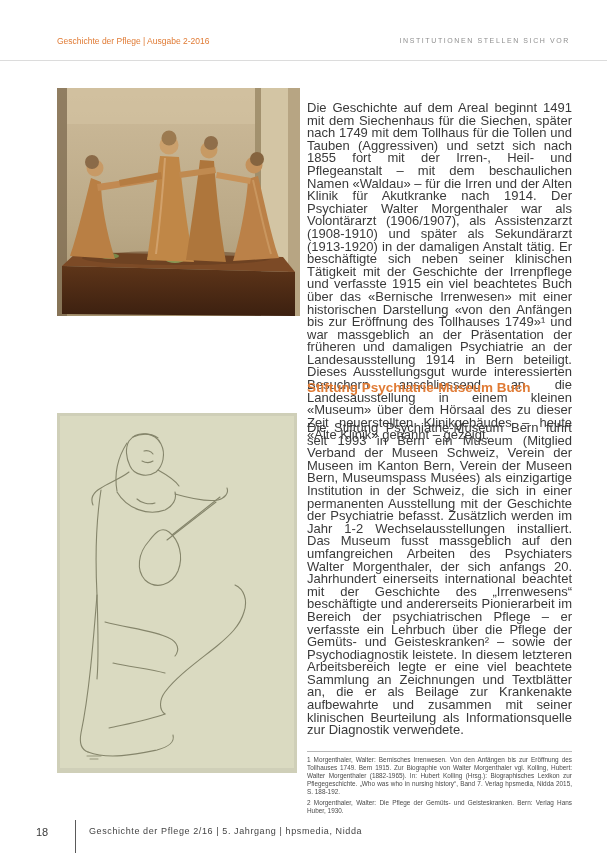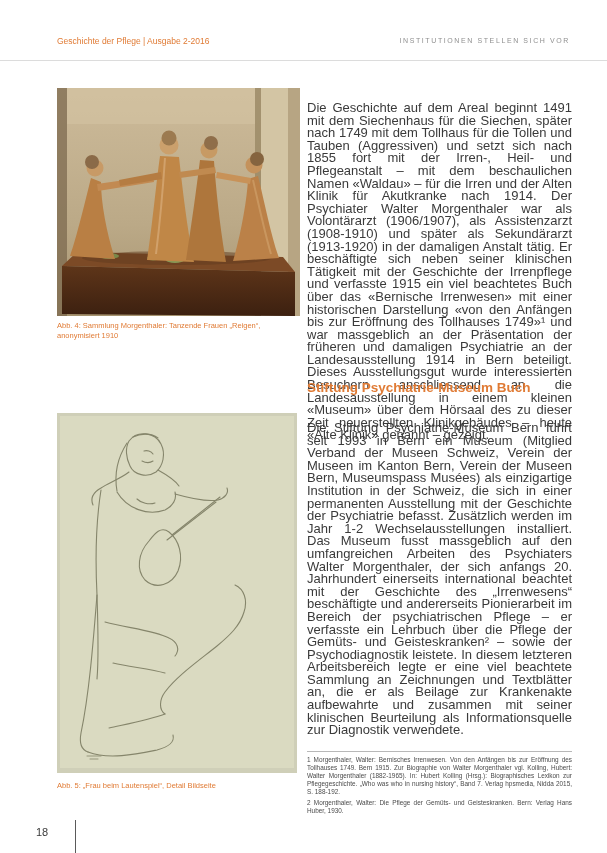--- a/index.html
+++ b/index.html
@@ -94,21 +94,20 @@
         <circle cx="197" cy="77" r="8.5" fill="#c4925c"></circle>
         <circle cx="200" cy="71" r="7" fill="#85643f"></circle>
         <path d="M201,88 C208,116 214,148 222,170 L176,173 C184,146 190,112 191,91 Z" fill="#bb8148"></path>
         <path d="M160,84 L194,90 L193,96 L159,90 Z" fill="#c89258"></path>
 
         <path d="M108,70 C106,100 103,134 99,166" stroke="#dcb383" stroke-width="2" fill="none" opacity="0.6"></path>
         <path d="M196,92 C202,118 208,146 214,166" stroke="#d8ab76" stroke-width="2" fill="none" opacity="0.5"></path>
       </g>
     </svg>
   </div>
-  <div class="caption cap1">Abb. 4: Sammlung Morgenthaler: Tanzende Frauen „Reigen“, anonymisiert 1910</div>
 
   <div class="fig2">
     <svg width="240" height="360" viewBox="0 0 240 360">
       <rect width="240" height="360" fill="#cfcfb8"></rect>
       <rect x="3" y="3" width="234" height="352" fill="#dadac1"></rect>
       <g stroke="#85856b" stroke-width="1.1" fill="none" stroke-linecap="round">
 
         <path d="M72,28 C80,17 98,19 104,31 C109,41 106,53 99,59 C90,65 77,62 73,53 C69,45 68,35 72,28 Z"></path>
         <path d="M87,38 C90,37 94,38 96,41"></path>
         <path d="M85,48 C89,50 93,50 96,48"></path>
@@ -134,28 +133,28 @@
         <path d="M48,209 C70,215 96,217 112,225 C121,229 123,237 118,243"></path>
         <path d="M56,250 C74,254 94,256 108,260"></path>
 
         <path d="M178,172 C187,176 191,187 187,199 C183,213 172,223 160,233 C140,249 120,263 108,279 C102,287 102,297 108,301"></path>
         <path d="M108,301 C92,307 70,311 52,315"></path>
 
         <path d="M30,343 L44,343 M33,346 L41,346" stroke-width="0.8"></path>
       </g>
     </svg>
   </div>
-  <div class="caption cap2">Abb. 5: „Frau beim Lautenspiel“, Detail Bildseite</div>
 
   <p class="col p-body p1">Die Geschichte auf dem Areal beginnt 1491 mit dem Siechenhaus für die Siechen, später nach 1749 mit dem Tollhaus für die Tollen und Tauben (Aggressiven) und setzt sich nach 1855 fort mit der Irren-, Heil- und Pflegeanstalt – mit dem beschaulichen Namen «Waldau» – für die Irren und der Alten Klinik für Akutkranke nach 1914. Der Psychiater Walter Morgenthaler war als Volontärarzt (1906/1907), als Assistenzarzt (1908-1910) und später als Sekundärarzt (1913-1920) in der damaligen Anstalt tätig. Er beschäftigte sich neben seiner klinischen Tätigkeit mit der Geschichte der Irrenpflege und verfasste 1915 ein viel beachtetes Buch über das «Bernische Irrenwesen» mit einer historischen Darstellung «von den Anfängen bis zur Eröffnung des Tollhauses 1749»¹ und war massgeblich an der Präsentation der früheren und damaligen Psychiatrie an der Landesausstellung 1914 in Bern beteiligt. Dieses Ausstellungsgut wurde interessierten Besuchern anschliessend an die Landesausstellung in einem kleinen «Museum» über dem Hörsaal des zu dieser Zeit neuerstellten Klinikgebäudes – heute «Alte Klinik» genannt – gezeigt.</p>
 
   <div class="sec-head">Stiftung Psychiatrie-Museum Buch</div>
 
   <p class="col p-body p2">Die Stiftung Psychiatrie-Museum Bern führt seit 1993 in Bern ein Museum (Mitglied Verband der Museen Schweiz, Verein der Museen im Kanton Bern, Verein der Museen Bern, Museumspass Musées) als einzigartige Institution in der Schweiz, die sich in einer permanenten Ausstellung mit der Geschichte der Psychiatrie befasst. Zusätzlich werden im Jahr 1-2 Wechselausstellungen installiert. Das Museum fusst massgeblich auf den umfangreichen Arbeiten des Psychiaters Walter Morgenthaler, der sich anfangs 20. Jahrhundert einerseits international beachtet mit der Geschichte des „Irrenwesens“ beschäftigte und andererseits Pionierarbeit im Bereich der psychiatrischen Pflege – er verfasste ein Lehrbuch über die Pflege der Gemüts- und Geisteskranken² – sowie der Psychodiagnostik leistete. In diesem letzteren Arbeitsbereich legte er eine viel beachtete Sammlung an Zeichnungen und Textblätter an, die er als Beilage zur Krankenakte aufbewahrte und zusammen mit seiner klinischen Beurteilung als Informationsquelle zur Diagnostik verwendete.</p>
 
   <div class="fn-rule"></div>
   <p class="fn fn1">1 Morgenthaler, Walter: Bernisches Irrenwesen. Von den Anfängen bis zur Eröffnung des Tollhauses 1749. Bern 1915. Zur Biographie von Walter Morgenthaler vgl. Kolling, Hubert: Walter Morgenthaler (1882-1965). In: Hubert Kolling (Hrsg.): Biographisches Lexikon zur Pflegegeschichte. „Who was who in nursing history“, Band 7. Verlag hpsmedia, Nidda 2015, S. 188-192.</p>
   <p class="fn fn2">2 Morgenthaler, Walter: Die Pflege der Gemüts- und Geisteskranken. Bern: Verlag Hans Huber, 1930.</p>
 
   <div class="pg-num">18</div>
   <div class="ftr-bar"></div>
+  <div class="ftr-text">Geschichte der Pflege 2/16 | 5. Jahrgang | hpsmedia, Nidda</div>
 
 </div>
 
 </body></html>

